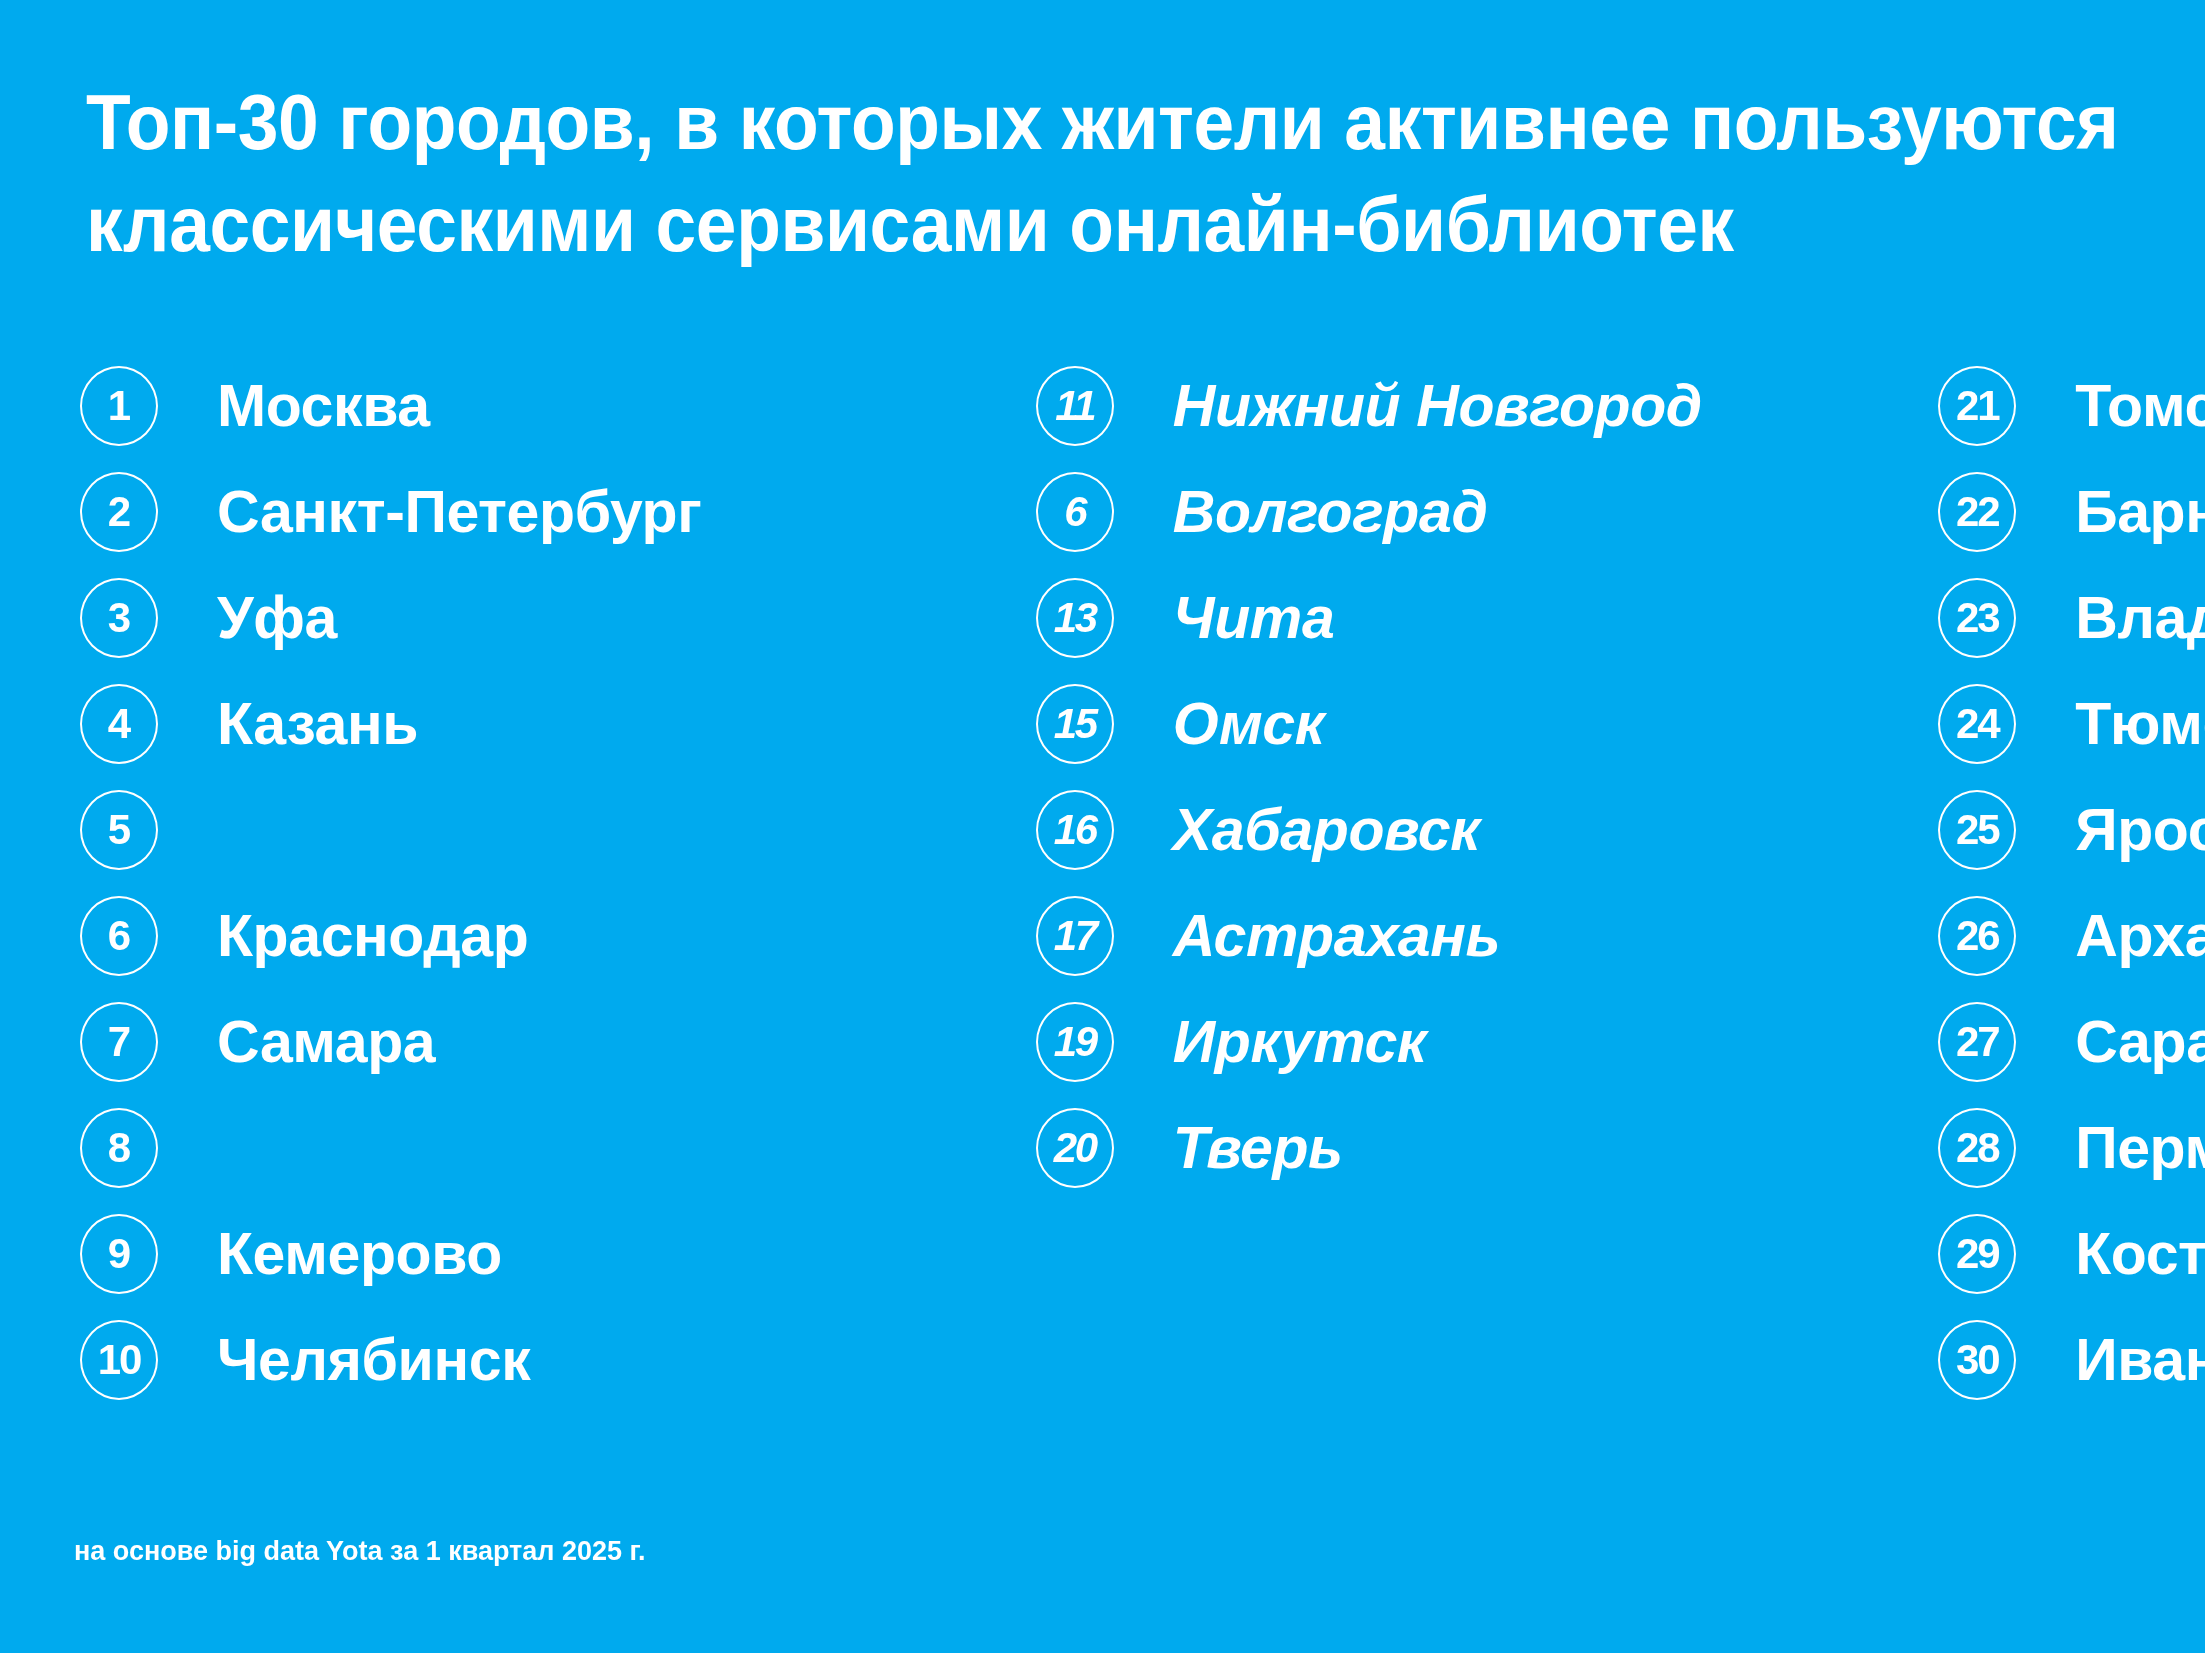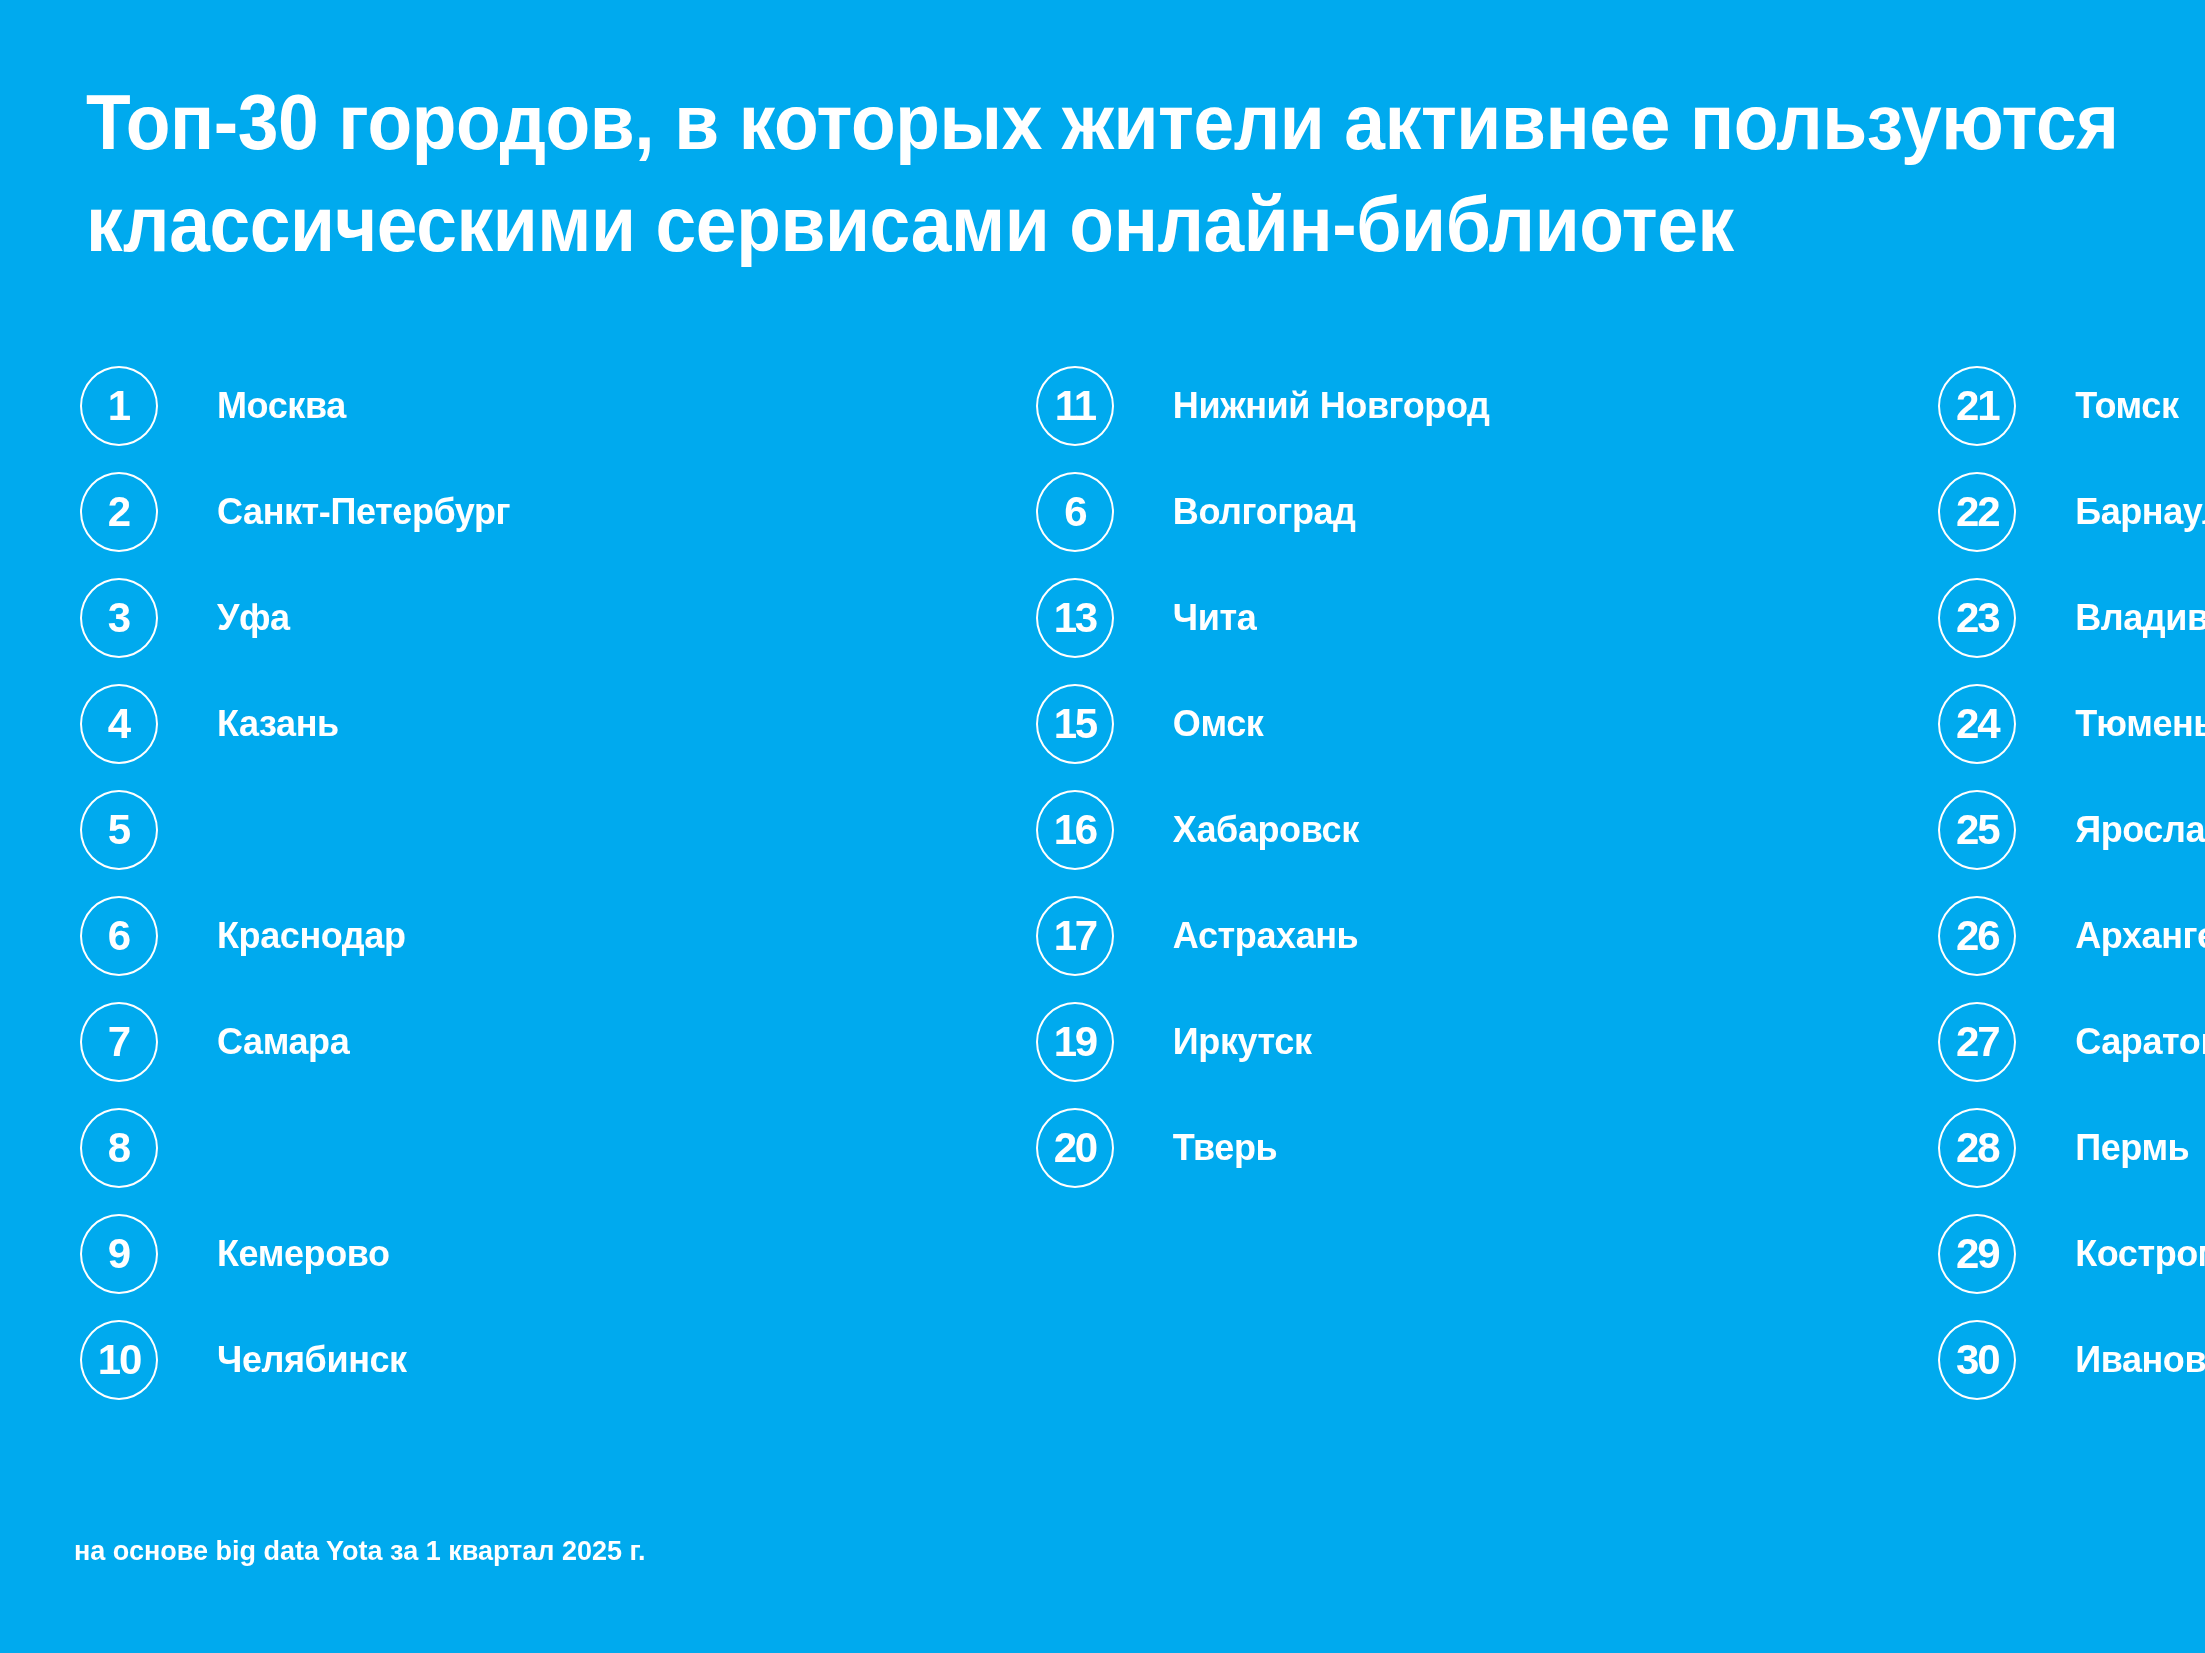--- a/index.html
+++ b/index.html
@@ -47,21 +47,21 @@
     left: 0;
     top: 353px;
     width: 2941px;
     display: flex;
     flex-direction: row;
   }
   .column {
     position: relative;
   }
   .column.col-1 { width: 922px; padding-left: 80px; }
-  .column.col-2 { width: 875px; padding-left: 44px; }
+  .column.col-2 { width: 875px; padding-left: 44px; font-style: italic; }
   .column.col-3 { width: 1014px; padding-left: 37px; }
 
   .row {
     height: 106px;
     display: flex;
     flex-direction: row;
     align-items: center;
   }
 
   .rank-badge {
@@ -77,21 +77,21 @@
     color: #FFFFFF;
     font-size: 42px;
     font-weight: bold;
     line-height: 1;
     letter-spacing: -0.9px;
   }
   .rank-badge.wide { letter-spacing: -2.2px; }
 
   .city-name {
     color: #FFFFFF;
-    font-size: 36px;
+    font-size: 59px;
     font-weight: bold;
     white-space: nowrap;
     line-height: 1;
     letter-spacing: -0.4px;
     margin-left: 59px;
   }
 
   
   .footnote {
     position: absolute;

